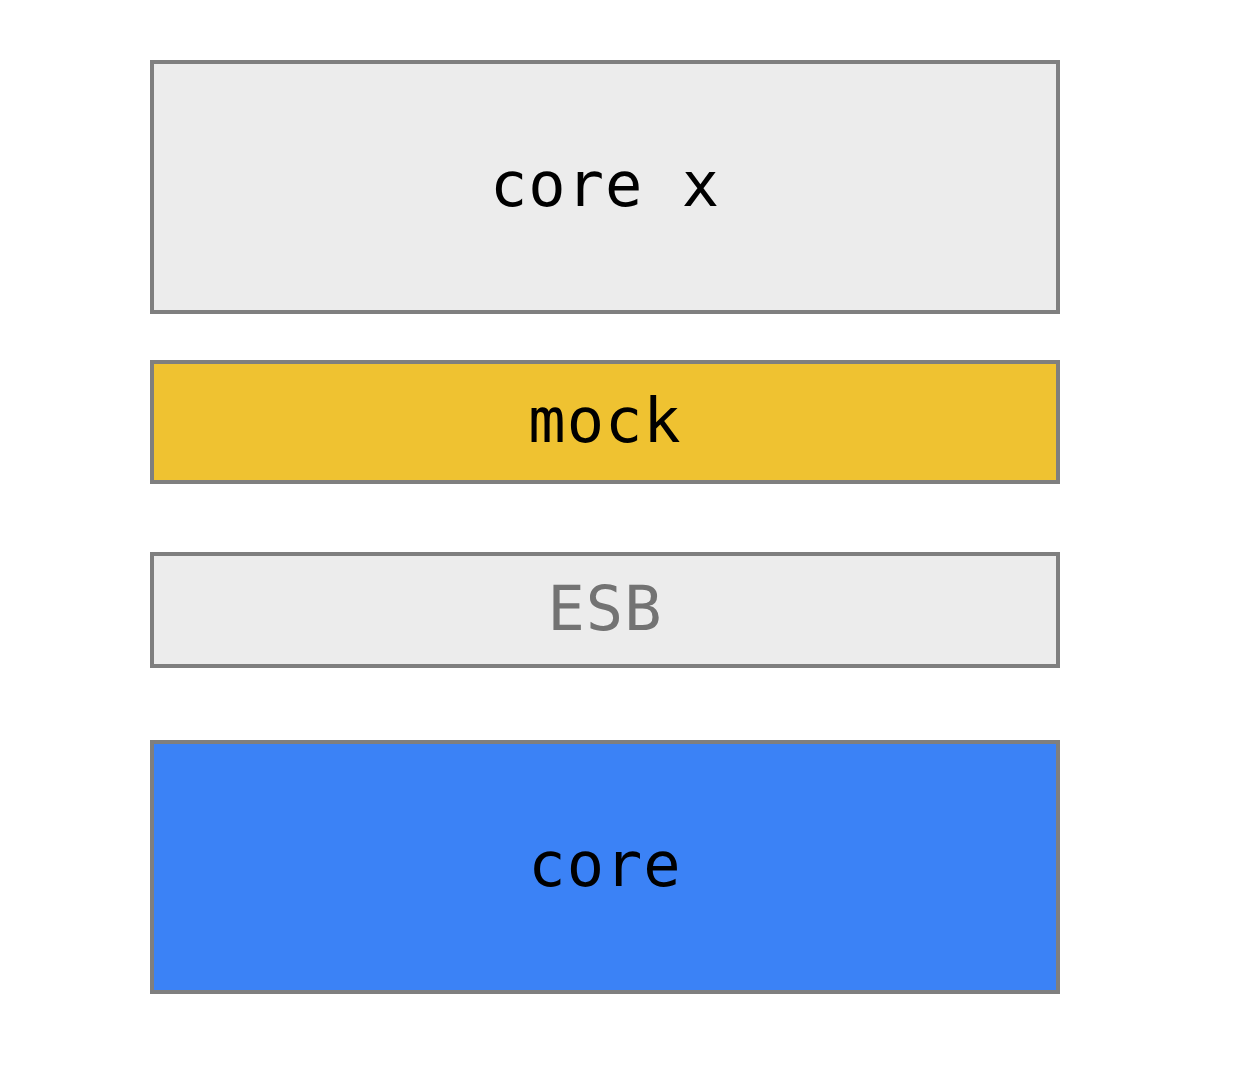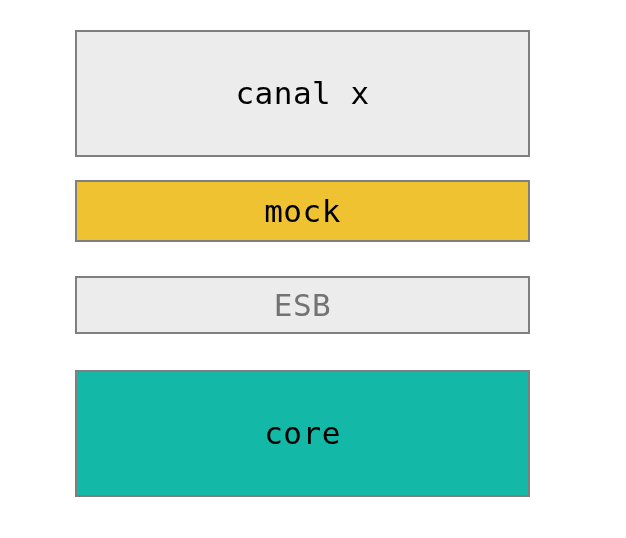--- a/index.html
+++ b/index.html
@@ -46,28 +46,28 @@
   #layer-mock     { top: 180px; height: 62px;  background: #efc231; }
   #layer-esb      { top: 276px; height: 58px;  background: #ececec; }
   #layer-core     { top: 370px; height: 127px; background: #ececec; }
 </style>
 </head>
 <body style="background: rgb(255, 255, 255);">
 
 <div class="stack">
 
   <div class="layer" id="layer-canal-x" style="background: rgb(236, 236, 236); border-color: rgb(127, 127, 127);">
-    <span class="layer-label" style="color: rgb(0, 0, 0);">canal x</span>
+    <span class="layer-label" style="color: rgb(0, 0, 0);">core x</span>
   </div>
 
   <div class="layer" id="layer-mock" style="background: rgb(239, 194, 49); border-color: rgb(127, 127, 127); text-align: center;">
     <span class="layer-label" style="color: rgb(0, 0, 0);">mock</span>
   </div>
 
   <div class="layer" id="layer-esb" style="background: rgb(236, 236, 236); border-color: rgb(127, 127, 127);">
     <span class="layer-label" style="color: #737373;">ESB</span>
   </div>
 
-  <div class="layer" id="layer-core" style="background: #14b8a6; border-color: rgb(127, 127, 127);">
+  <div class="layer" id="layer-core" style="background: #3b82f6; border-color: rgb(127, 127, 127);">
     <span class="layer-label" style="color: rgb(0, 0, 0);">core</span>
   </div>
 
 </div>
 
 </body></html>

